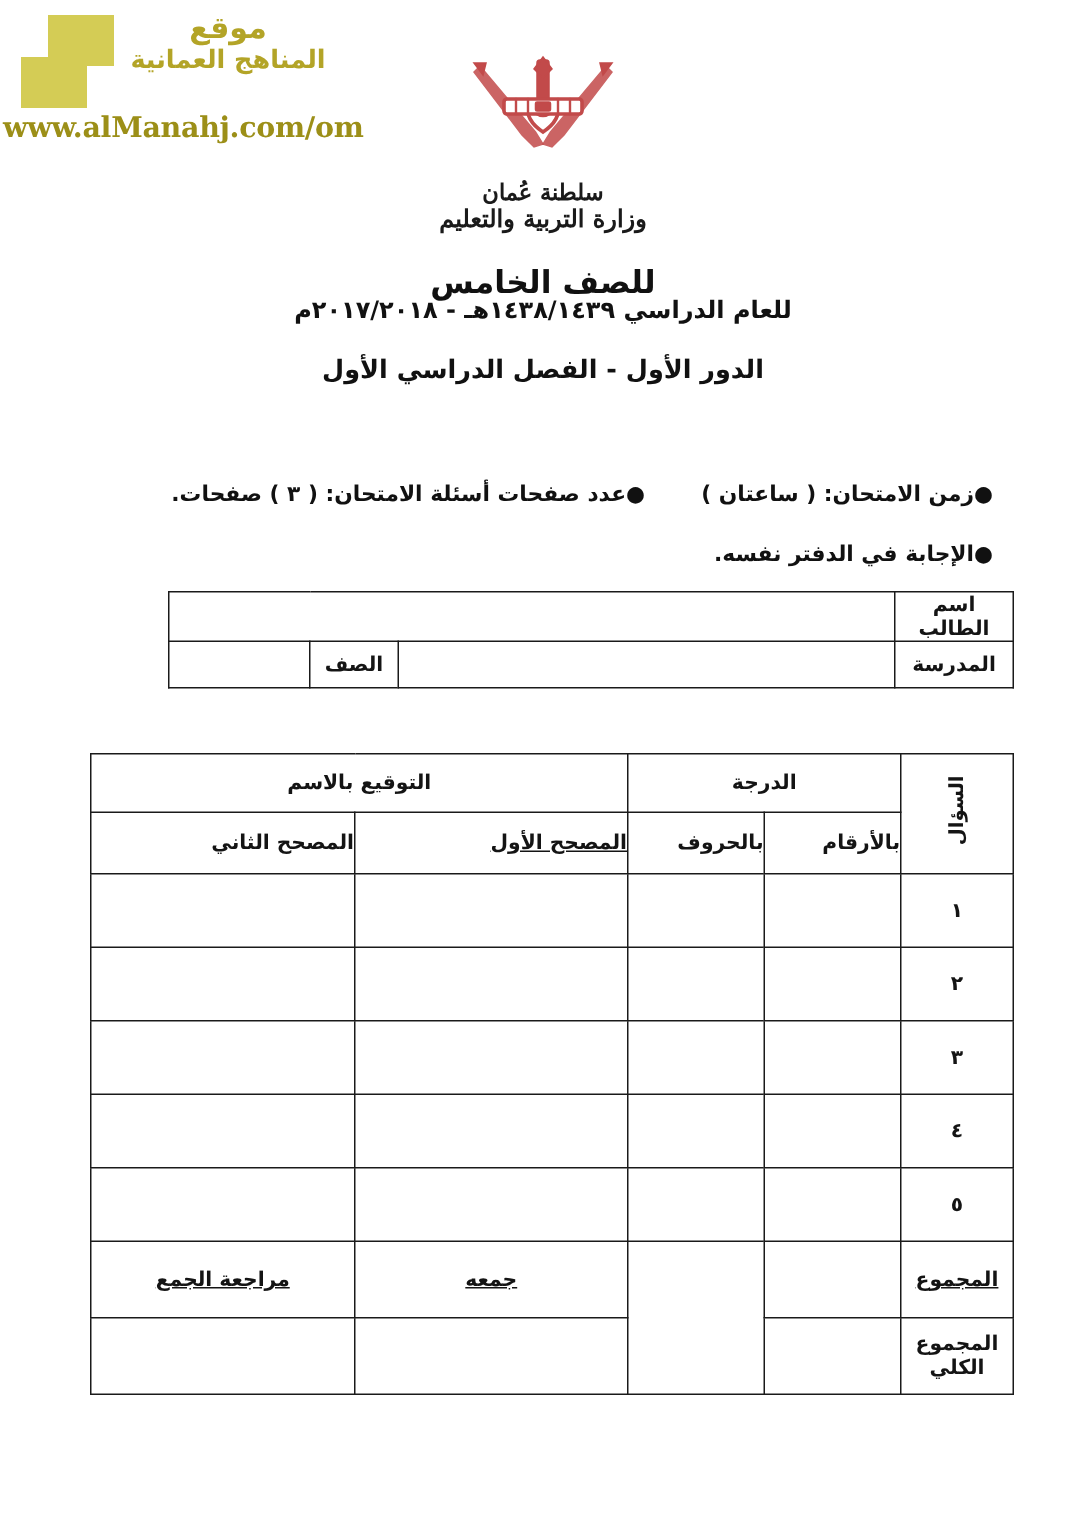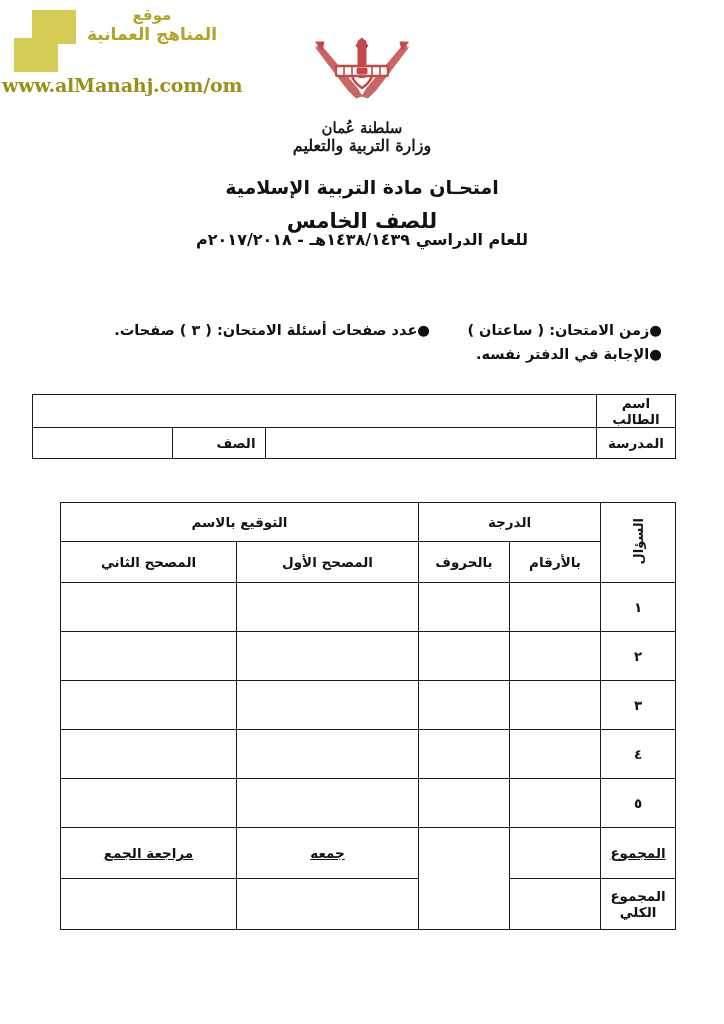--- a/index.html
+++ b/index.html
@@ -52,21 +52,21 @@
     position: absolute;
     right: 8px;
     top: 6px;
     width: 160px;
     text-align: center;
     direction: rtl;
     color: #b3a427;
     font-weight: bold;
     line-height: 1.22;
   }
-  .brand-ar .l1 { font-size: 15px; letter-spacing: 0.5px; }
+  .brand-ar .l1 { font-size: 20px; letter-spacing: 0.5px; }
   .brand-ar .l2 { font-size: 17px; letter-spacing: 0.5px; }
   .brand-url {
     position: absolute;
     left: 2px;
     top: 74px;
     width: 232px;
     text-align: center;
     direction: ltr;
     font-family: "DejaVu Serif", "Liberation Serif", serif;
     font-weight: bold;
@@ -146,21 +146,21 @@
     white-space: nowrap;
     text-align: right;
   }
   .meta-row2 {
     position: relative;
     height: 24px;
   }
   .meta-answer {
     position: absolute;
     right: 62px;
-    top: 0;
+    top: 16px;
     font-size: 14.5px;
     font-weight: bold;
     white-space: nowrap;
   }
 
   
   table.grid {
     border-collapse: collapse;
     position: absolute;
     direction: rtl;
@@ -172,32 +172,32 @@
     font-size: 13.5px;
     font-weight: bold;
     color: #141414;
     padding: 0;
   }
 
   
   #student-table {
     top: 394px;
     right: 48px;
-    width: 644px;
+    width: 564px;
   }
   #student-table td { height: 30px; }
 
   
   #marks-table {
     top: 502px;
     right: 48px;
     width: 616px;
   }
   #marks-table td.hdr      { height: 38px; }
-  #marks-table td.subhdr   { height: 40px; }
+  #marks-table td.subhdr   { height: 40px; text-align: right; }
   #marks-table td.qrow     { height: 48px; }
   #marks-table td.totrow   { height: 50px; text-decoration: underline; }
   #marks-table td.gtotrow  { height: 50px; }
 
   .vert-label {
     writing-mode: vertical-rl;
     transform: rotate(180deg);
     display: inline-block;
     font-size: 13px;
     font-weight: bold;
@@ -244,23 +244,23 @@
       <rect x="55" y="32" width="10" height="6" rx="1"></rect>
     </g>
   </svg>
   <div class="ministry-lines">
     <div class="mline m1">سلطنة عُمان</div>
     <div class="mline m2">وزارة التربية والتعليم</div>
   </div>
 </div>
 
 <div class="titles">
-  <div class="t-main">امتحـان مادة التربية الإسلامية</div>
   <div class="t-grade">للصف الخامس</div>
   <div class="t-year">للعام الدراسي ١٤٣٨/١٤٣٩هـ - ٢٠١٧/٢٠١٨م</div>
+  <div class="t-term">الدور الأول - الفصل الدراسي الأول</div>
 </div>
 
 <div class="meta">
   <div class="meta-row1">
     <span class="meta-time">●زمن الامتحان: ( ساعتان )</span>
     <span class="meta-pages">●عدد صفحات أسئلة الامتحان: ( ٣ ) صفحات.</span>
   </div>
   <div class="meta-row2">
     <span class="meta-answer">●الإجابة في الدفتر نفسه.</span>
   </div>
@@ -268,41 +268,41 @@
 
 <table class="grid" id="student-table">
   <tbody>
     <tr>
       <td style="width:78px;">اسم الطالب</td>
       <td colspan="3"></td>
     </tr>
     <tr>
       <td style="width:78px;">المدرسة</td>
       <td style="width:330px;"></td>
-      <td style="width:58px;padding-left:34px;">الصف</td>
+      <td style="width:58px;">الصف</td>
       <td></td>
     </tr>
   </tbody>
 </table>
 
 <table class="grid" id="marks-table">
   <tbody>
 
     <tr>
       <td class="hdr" rowspan="2" style="width:74px;">
         <span class="vert-label">السؤال</span>
       </td>
       <td class="hdr" colspan="2" style="width:180px;">الدرجة</td>
       <td class="hdr" colspan="2">التوقيع بالاسم</td>
     </tr>
 
     <tr>
       <td class="subhdr" style="width:90px;">بالأرقام</td>
       <td class="subhdr" style="width:90px;">بالحروف</td>
-      <td class="subhdr" style="width:181px;">المصحح الأول</td>
+      <td class="subhdr" style="width:181px;text-decoration:underline;">المصحح الأول</td>
       <td class="subhdr">المصحح الثاني</td>
     </tr>
 
     <tr>
       <td class="qrow">١</td>
       <td class="qrow"></td>
       <td class="qrow"></td>
       <td class="qrow"></td>
       <td class="qrow"></td>
     </tr>

